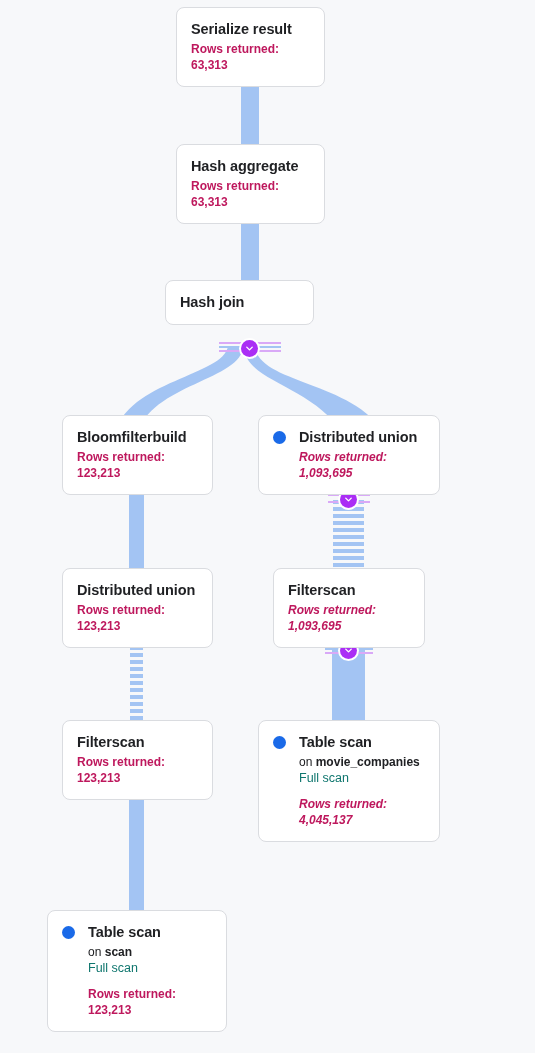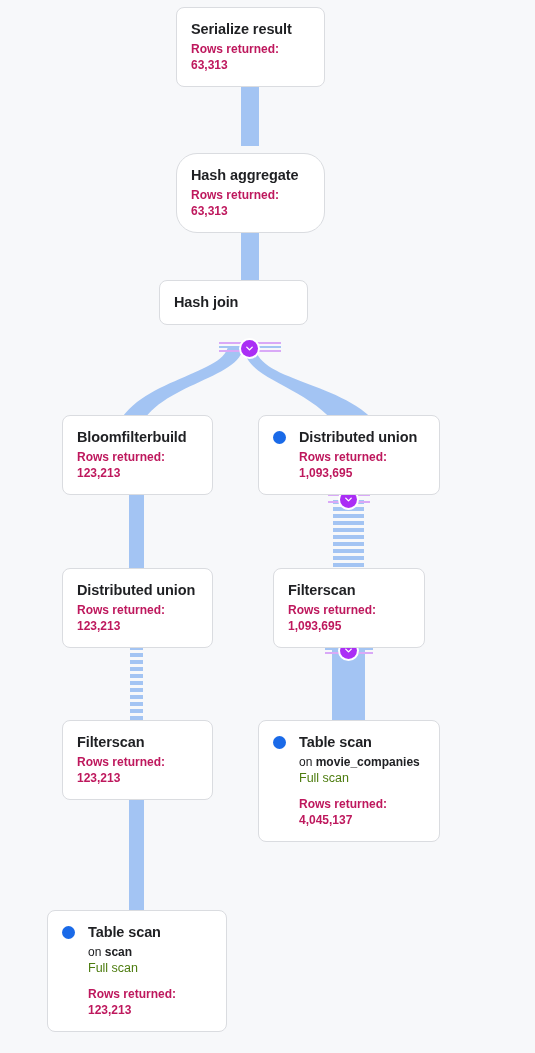--- a/index.html
+++ b/index.html
@@ -122,33 +122,33 @@
   .node-sub {
     font-size: 12px;
     color: #202124;
     line-height: 16px;
     margin-top: 3px;
   }
   .node-sub b { font-weight: bold; }
 
   .node-scan {
     font-size: 12.5px;
-    color: #4d7c0f;
+    color: #0f766e;
     line-height: 16px;
   }
 
   .node-rows {
     font-size: 12px;
     color: #be185d;
     line-height: 16px;
     margin-top: 3px;
     font-weight: bold;
   }
   .node-rows.spaced { margin-top: 10px; }
-  .node-rows span { display: block; }
+  .node-rows span { display: block; font-style: italic; }
 </style>
 </head>
 <body>
 
 <div id="plan-canvas">
 
   <div id="edges-layer">
 
     <div class="edge" style="left:241px; top:70px; width:18px; height:76px;"></div>
 
@@ -236,28 +236,28 @@
     </svg>
   </div>
 
   <div class="node" style="left:176px; top:7px; width:149px;">
     <div class="node-body">
       <div class="node-title">Serialize result</div>
       <div class="node-rows">Rows returned: 63,313</div>
     </div>
   </div>
 
-  <div class="node" style="left:176px; top:153px; width:149px;border-radius:21px;">
+  <div class="node" style="left:176px; top:144px; width:149px;">
     <div class="node-body">
       <div class="node-title">Hash aggregate</div>
       <div class="node-rows">Rows returned: 63,313</div>
     </div>
   </div>
 
-  <div class="node" style="left:159px; top:280px; width:149px;justify-content:center;">
+  <div class="node" style="left:165px; top:280px; width:149px;justify-content:center;">
     <div class="node-body">
       <div class="node-title">Hash join</div>
     </div>
   </div>
 
   <div class="node" style="left:62px; top:415px; width:151px;">
     <div class="node-body">
       <div class="node-title">Bloomfilterbuild</div>
       <div class="node-rows">Rows returned: 123,213</div>
     </div>

